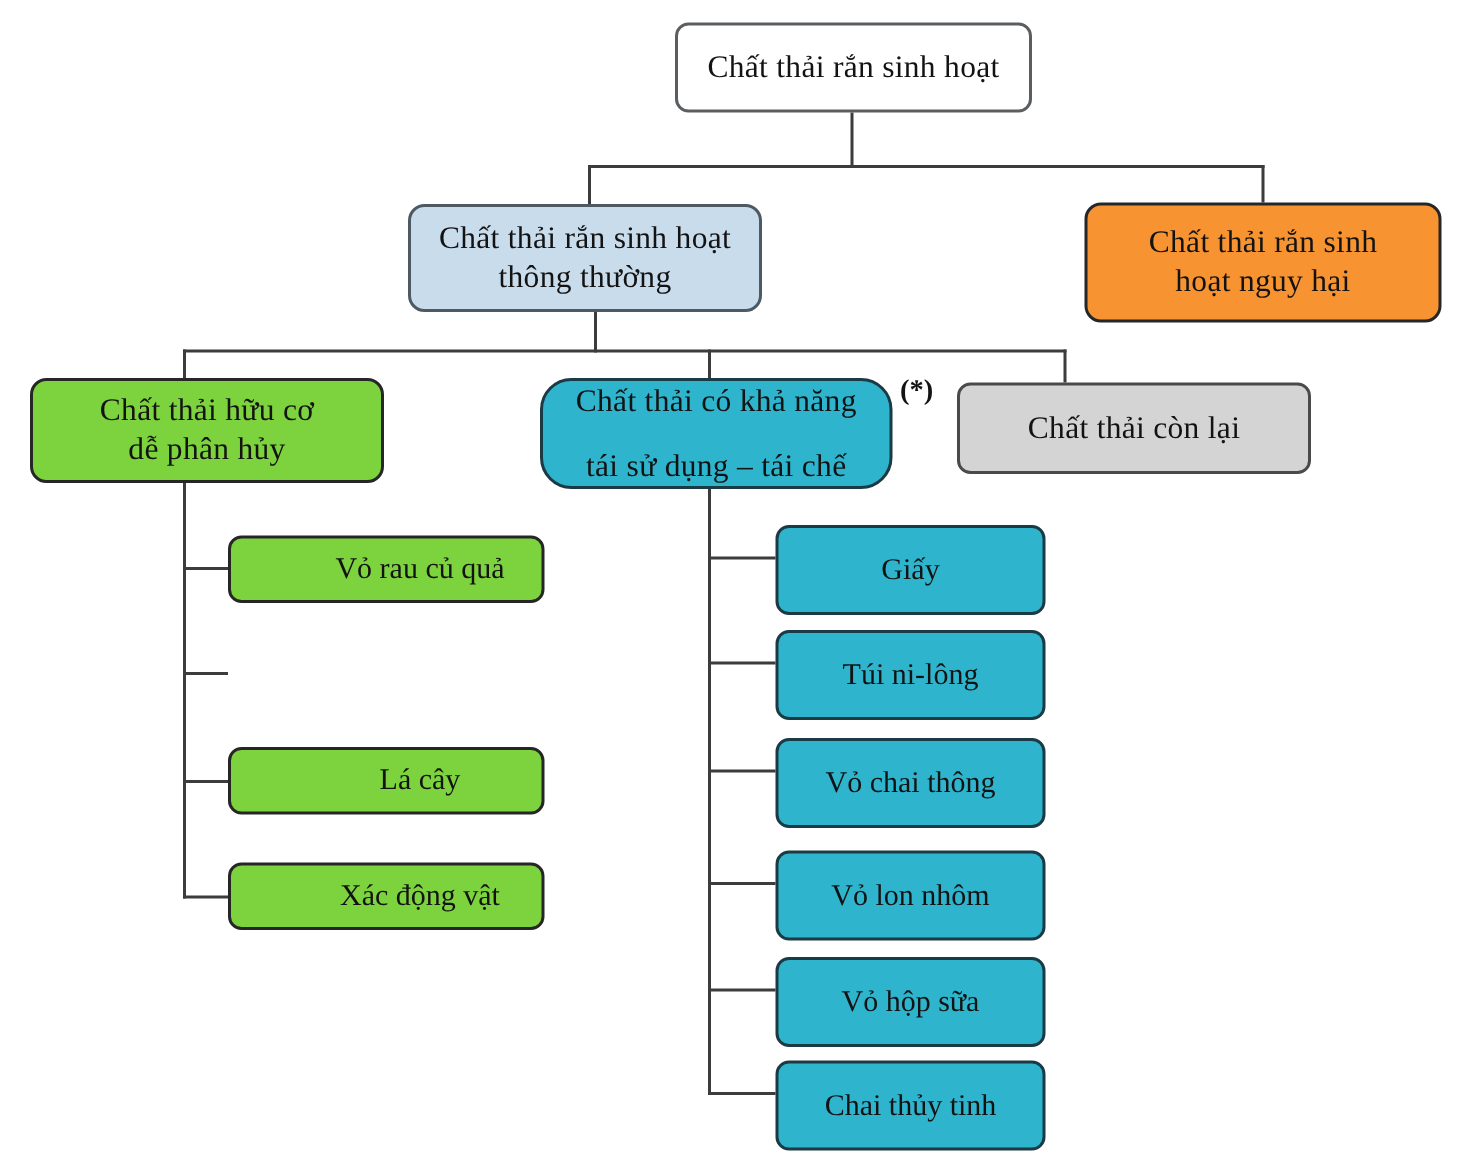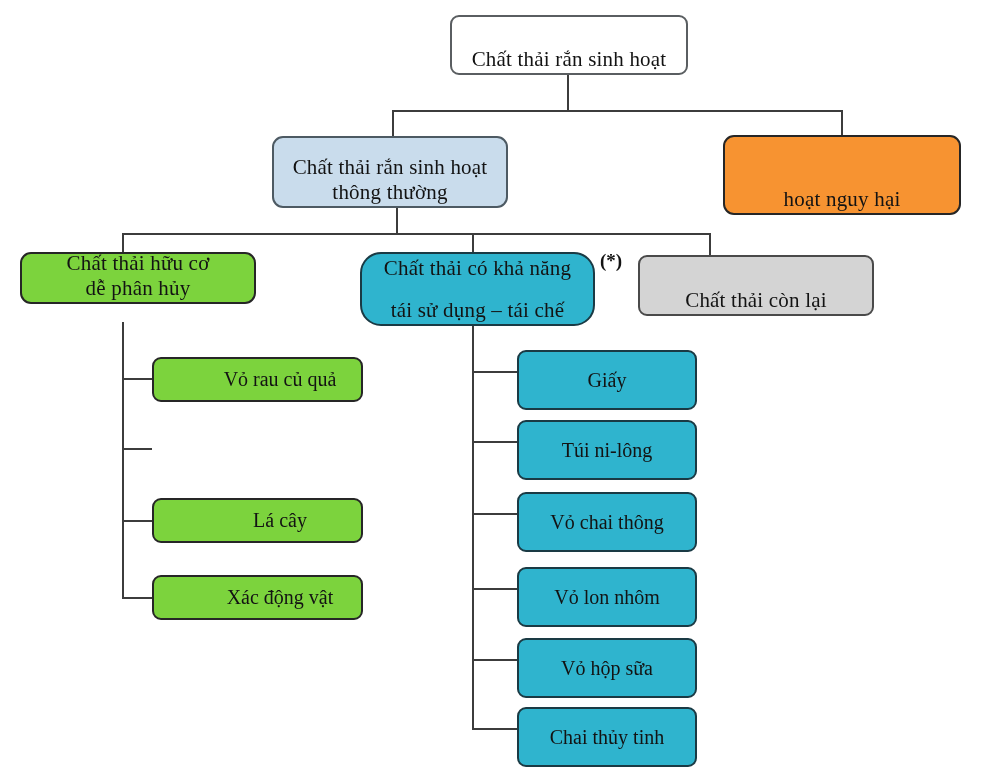--- a/index.html
+++ b/index.html
@@ -1,31 +1,31 @@
 <!DOCTYPE html>
 <html><head>
 <meta charset="utf-8">
 <style>
   html,body{margin:0;padding:0;background:#ffffff;}
   .canvas{
     position:relative;width:983px;height:768px;background:#ffffff;overflow:hidden;
     font-family:"Liberation Serif","DejaVu Serif",serif;color:#131313;
   }
   .box{
-    position:absolute;display:flex;flex-direction:column;align-items:center;justify-content:flex-end;
+    position:absolute;display:flex;flex-direction:column;align-items:center;justify-content:center;
     text-align:center;box-sizing:border-box;line-height:1.22;letter-spacing:0.2px;
   }
   .ln{display:block;}
   .root-box{left:450px;top:15px;width:238px;height:60px;background:#ffffff;
     border:2px solid #5a5e61;border-radius:9px;font-size:21px;}
   .normal-box{left:272px;top:136px;width:236px;height:72px;background:#c9dcec;
     border:2.5px solid #4d5a63;border-radius:11px;font-size:21px;}
   .hazard-box{left:723px;top:135px;width:238px;height:80px;background:#f79331;
     border:2.5px solid #262626;border-radius:11px;font-size:21px;}
-  .organic-box{left:20px;top:252px;width:236px;height:52px;background:#7cd33d;
+  .organic-box{left:20px;top:252px;width:236px;height:70px;background:#7cd33d;
     border:2.5px solid #262626;border-radius:11px;font-size:21px;}
   .recyclable-box{left:360px;top:252px;width:235px;height:74px;background:#2fb4ce;
     border:2.5px solid #1a3a44;border-radius:21px;font-size:21px;gap:17px;}
   .remaining-box{left:638px;top:255px;width:236px;height:61px;background:#d4d4d4;
     border:2px solid #4a4a4a;border-radius:9px;font-size:21px;}
   .g-child{position:absolute;left:152px;width:211px;height:45px;background:#7cd33d;
     border:2px solid #262626;border-radius:9px;font-size:20px;
     display:flex;align-items:center;justify-content:center;text-align:center;box-sizing:border-box;padding-left:45px;}
   .c-child{position:absolute;left:517px;width:180px;height:60px;background:#2fb4ce;
     border:2px solid #1a3a44;border-radius:9px;font-size:20px;
@@ -66,20 +66,21 @@
 
   <div class="box root-box">
     <span class="ln">Chất thải rắn sinh hoạt</span>
   </div>
 
   <div class="box normal-box">
     <span class="ln">Chất thải rắn sinh hoạt</span>
     <span class="ln">thông thường</span>
   </div>
   <div class="box hazard-box">
+    <span class="ln">Chất thải rắn sinh</span>
     <span class="ln">hoạt nguy hại</span>
   </div>
 
   <div class="box organic-box">
     <span class="ln">Chất thải hữu cơ</span>
     <span class="ln">dễ phân hủy</span>
   </div>
   <div class="box recyclable-box">
     <span class="ln">Chất thải có khả năng</span>
     <span class="ln">tái sử dụng – tái chế</span>

